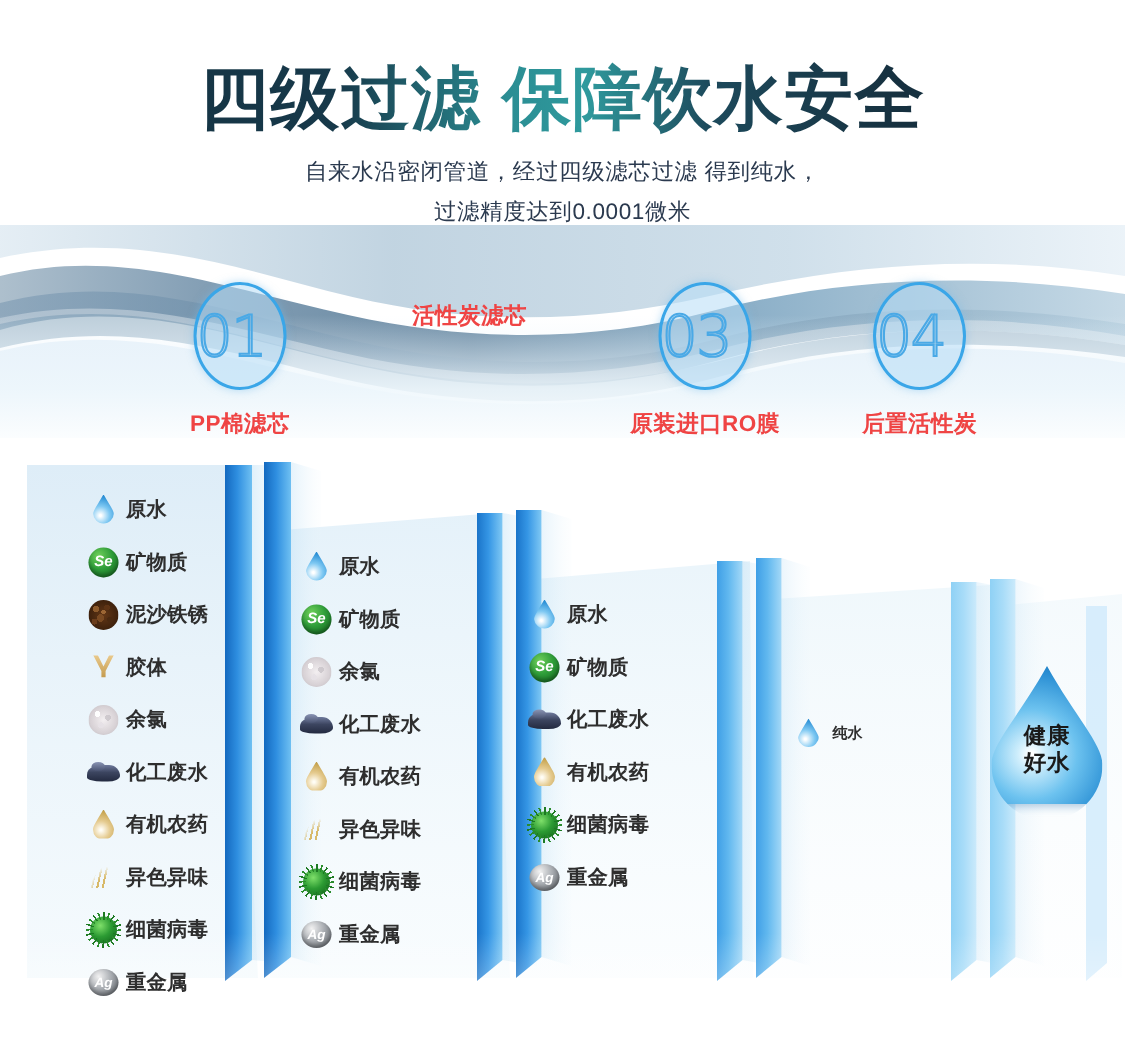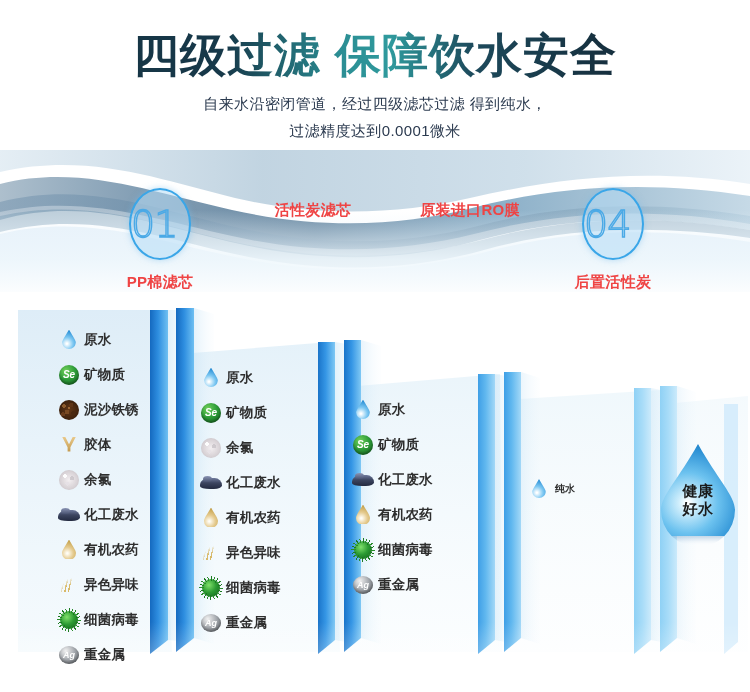--- a/index.html
+++ b/index.html
@@ -7,21 +7,21 @@
   body {
     font-family:"Liberation Sans","DejaVu Sans",sans-serif;
     background:#ffffff;
     overflow:hidden;
     position:relative;
   }
 
   #page-wrap { position:relative; width:750px; height:692px; overflow:hidden; background:#fff; }
 
   
-  .header { position:absolute; left:0; top:5px; width:750px; height:152px; text-align:center; z-index:40; }
+  .header { position:absolute; left:0; top:15px; width:750px; height:152px; text-align:center; z-index:40; }
   .title {
     margin-top:26px;
     font-size:46px;
     font-weight:bold;
     letter-spacing:1px;
     line-height:1.08;
     background:linear-gradient(90deg,#14303f 0%,#17394a 30%,#2b8d93 45%,#2f9a9d 52%,#1d4a5c 63%,#16303f 80%,#14303f 100%);
     -webkit-background-clip:text;
     background-clip:text;
     color:transparent;
@@ -235,20 +235,23 @@
   <div class="stage" style="left:100px; top:188px;">
     <div class="stage-circle">
       <span class="stage-num">01</span>
     </div>
     <div class="stage-label">PP棉滤芯</div>
   </div>
   <div class="stage" style="left:253px; top:188px;">
     <div class="stage-label">活性炭滤芯</div>
   </div>
   <div class="stage" style="left:410px; top:188px;">
+    <div class="stage-circle">
+      <span class="stage-num">03</span>
+    </div>
     <div class="stage-label">原装进口RO膜</div>
   </div>
   <div class="stage" style="left:553px; top:188px;">
     <div class="stage-circle">
       <span class="stage-num">04</span>
     </div>
     <div class="stage-label">后置活性炭</div>
   </div>
 
   <div class="scene">

